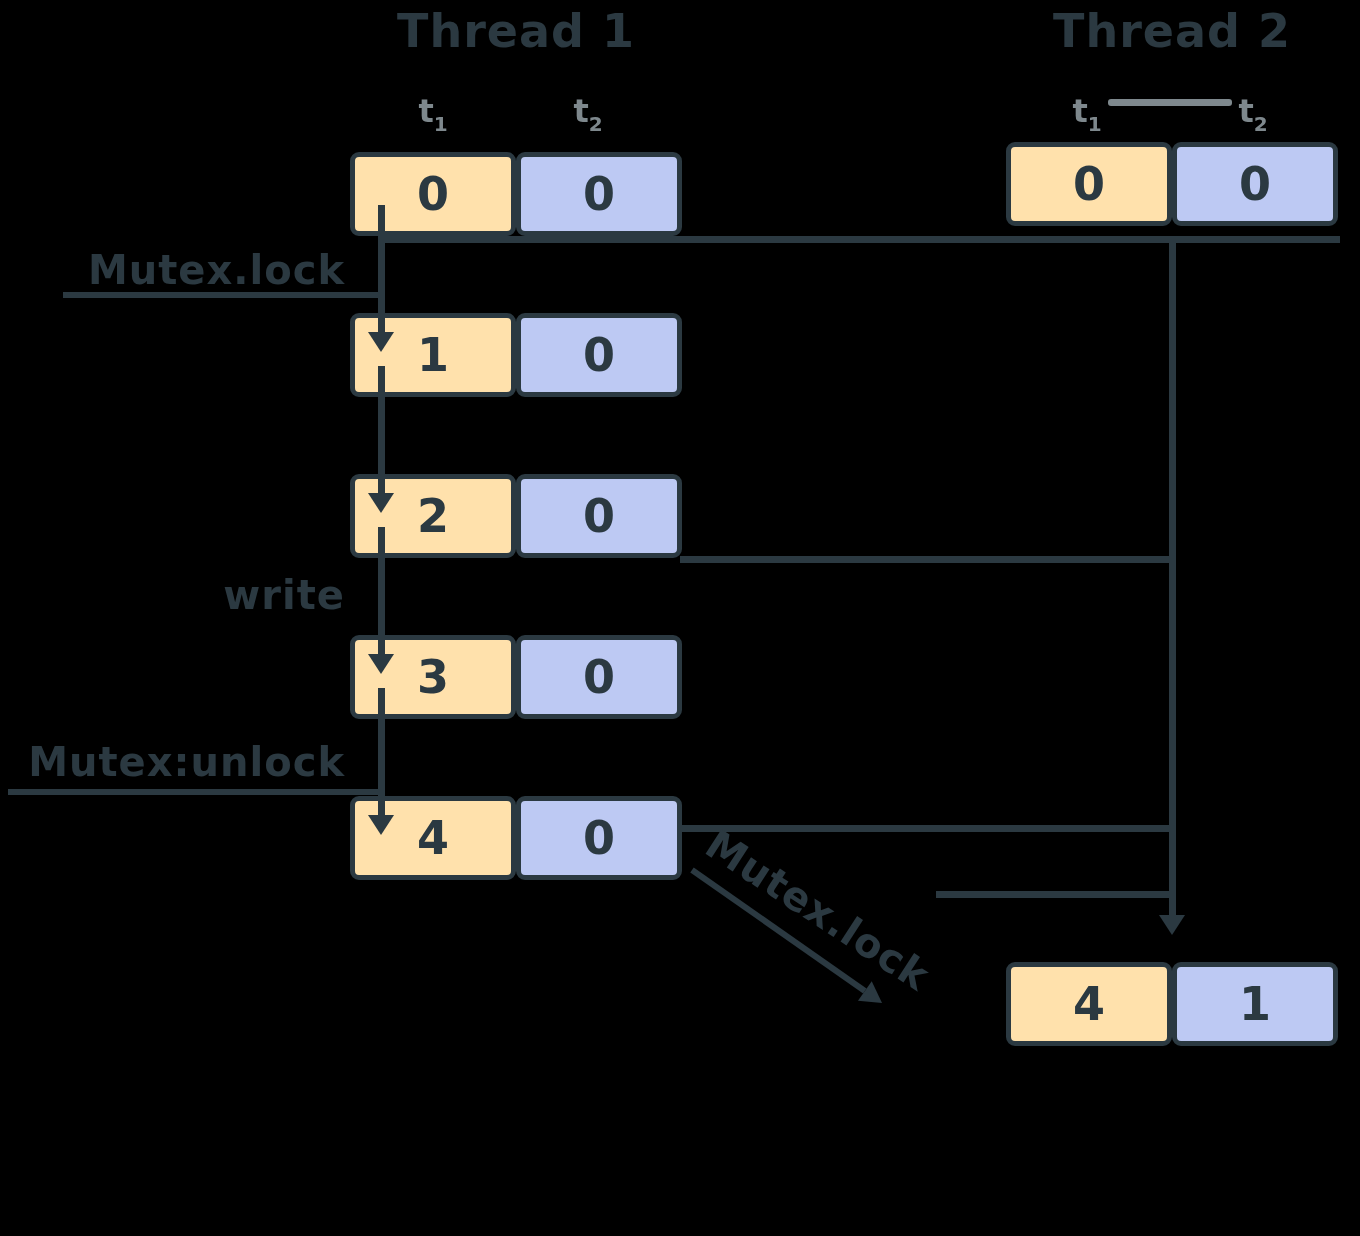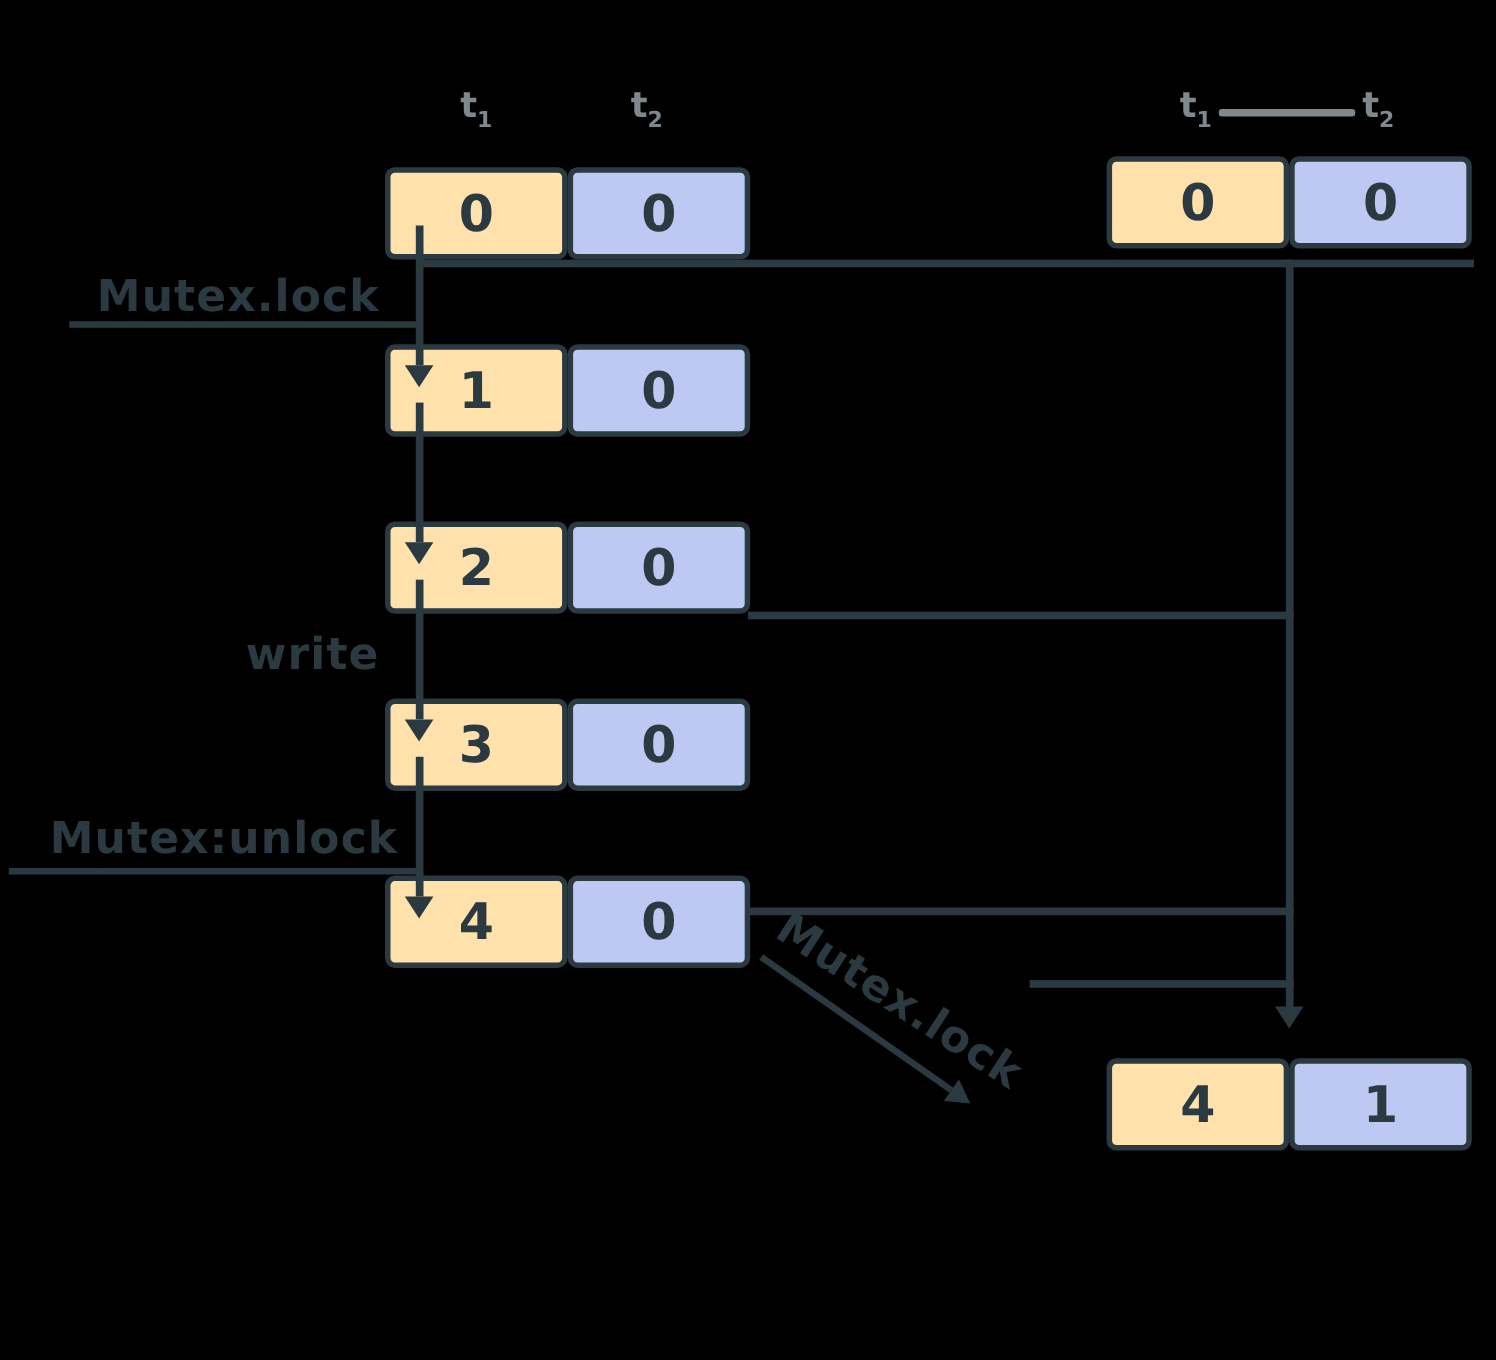--- a/index.html
+++ b/index.html
@@ -8,21 +8,21 @@
     --blue:#bdc9f3;
     --muted:#7e888d;
     --ink:#2b3941;
   }
   html,body{margin:0;padding:0;background:#000;}
   .canvas{
     position:relative;width:1360px;height:1236px;background:#000;overflow:hidden;
     font-family:"DejaVu Sans",sans-serif;font-weight:bold;color:var(--ink);
   }
   .title{position:absolute;top:0;height:62px;line-height:62px;font-size:46px;text-align:center;letter-spacing:1px;}
-  .tlabel{position:absolute;top:72px;width:56px;height:46px;line-height:46px;font-size:32px;color:var(--muted);text-align:center;}
+  .tlabel{position:absolute;top:88px;width:56px;height:46px;line-height:46px;font-size:32px;color:var(--muted);text-align:center;}
   .tlabel sub{font-size:20px;vertical-align:-9px;}
   .tline{position:absolute;background:var(--muted);height:7px;border-radius:3px;}
   .row{position:absolute;display:flex;}
   .cell{box-sizing:border-box;width:166px;height:84px;border:5px solid var(--line);border-radius:9px;
         display:flex;align-items:center;justify-content:center;font-size:46px;}
   .cell.orange{background:var(--orange);}
   .cell.blue{background:var(--blue);}
   .oplabel{position:absolute;left:0;width:345px;height:48px;line-height:48px;font-size:40px;text-align:right;letter-spacing:1px;}
   .hline,.vline,.leader{position:absolute;background:var(--line);}
   .hline{height:7px;}
@@ -32,20 +32,22 @@
   .diag-shaft-wrap{position:absolute;left:692px;top:858px;width:232px;height:24px;transform:rotate(35deg);transform-origin:left center;display:flex;align-items:center;}
   .diag-shaft{flex:1;height:6px;background:var(--line);}
   .diag-head{width:0;height:0;border-top:12px solid transparent;border-bottom:12px solid transparent;border-left:21px solid var(--line);}
   .diag-label{position:absolute;left:710px;top:818px;width:240px;height:44px;line-height:44px;transform:rotate(33deg);transform-origin:left center;font-size:40px;text-align:center;letter-spacing:1px;}
 </style>
 </head>
 <body>
 
 <div class="canvas">
 
+  <div class="title" style="left:350px;width:332px;">Thread 1</div>
+  <div class="title" style="left:1006px;width:332px;">Thread 2</div>
 
   <div class="tlabel" style="left:405px;"><span>t</span><sub>1</sub></div>
   <div class="tlabel" style="left:560px;"><span>t</span><sub>2</sub></div>
 
   <div class="tlabel" style="left:1059px;"><span>t</span><sub>1</sub></div>
   <div class="tlabel" style="left:1225px;"><span>t</span><sub>2</sub></div>
   <div class="tline" style="left:1108px;top:99px;width:124px;"></div>
 
   <div class="row" style="left:350px;top:152px;">
     <div class="cell orange">
@@ -100,21 +102,21 @@
     <div class="cell orange">
         <span>4</span>
       </div>
     <div class="cell blue">
         <span>1</span>
       </div>
   </div>
 
   <div class="oplabel" style="top:246px;">Mutex.lock</div>
   <div class="oplabel" style="top:571px;">write</div>
-  <div class="oplabel" style="top:738px;padding-left:17px;">Mutex:unlock</div>
+  <div class="oplabel" style="top:738px;">Mutex:unlock</div>
 
   <div class="leader" style="left:63px;top:292px;width:321px;"></div>
   <div class="leader" style="left:8px;top:789px;width:376px;"></div>
 
   <div class="vline" style="left:378px;top:205px;height:127px;"></div>
   <div class="head-down" style="left:368px;top:332px;"></div>
   <div class="vline" style="left:378px;top:366px;height:127px;"></div>
   <div class="head-down" style="left:368px;top:493px;"></div>
   <div class="vline" style="left:378px;top:527px;height:127px;"></div>
   <div class="head-down" style="left:368px;top:654px;"></div>

